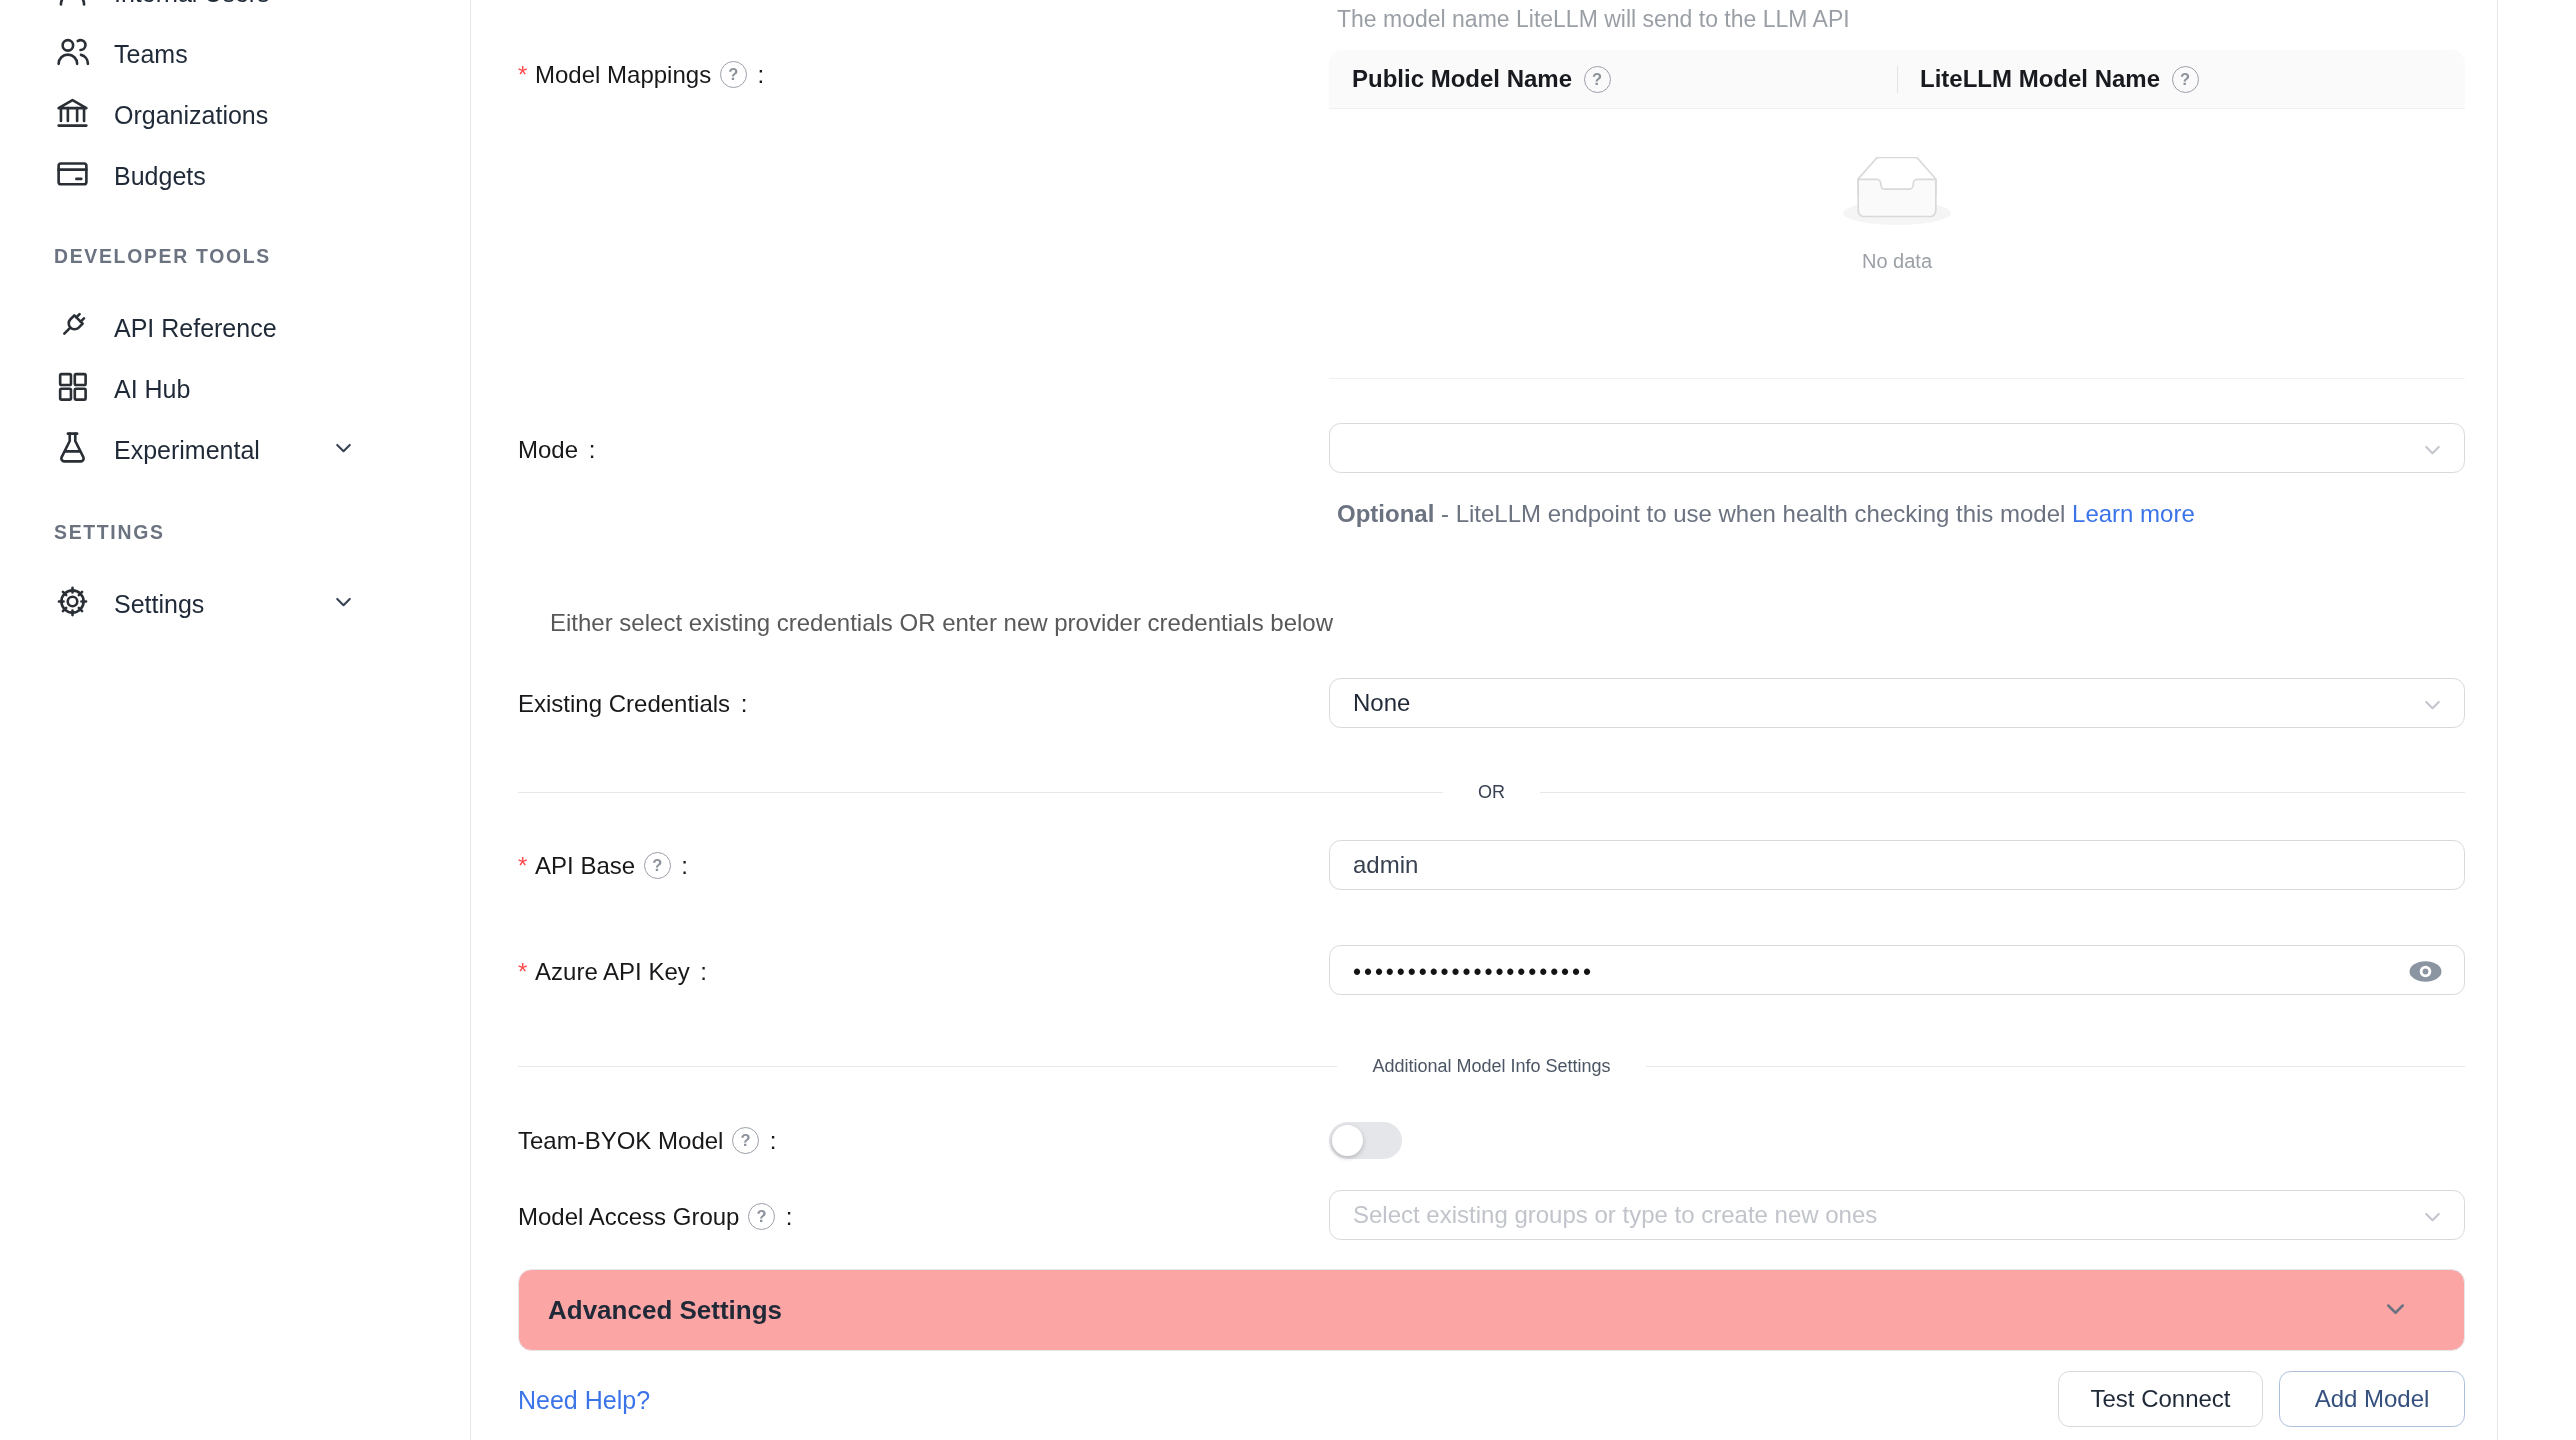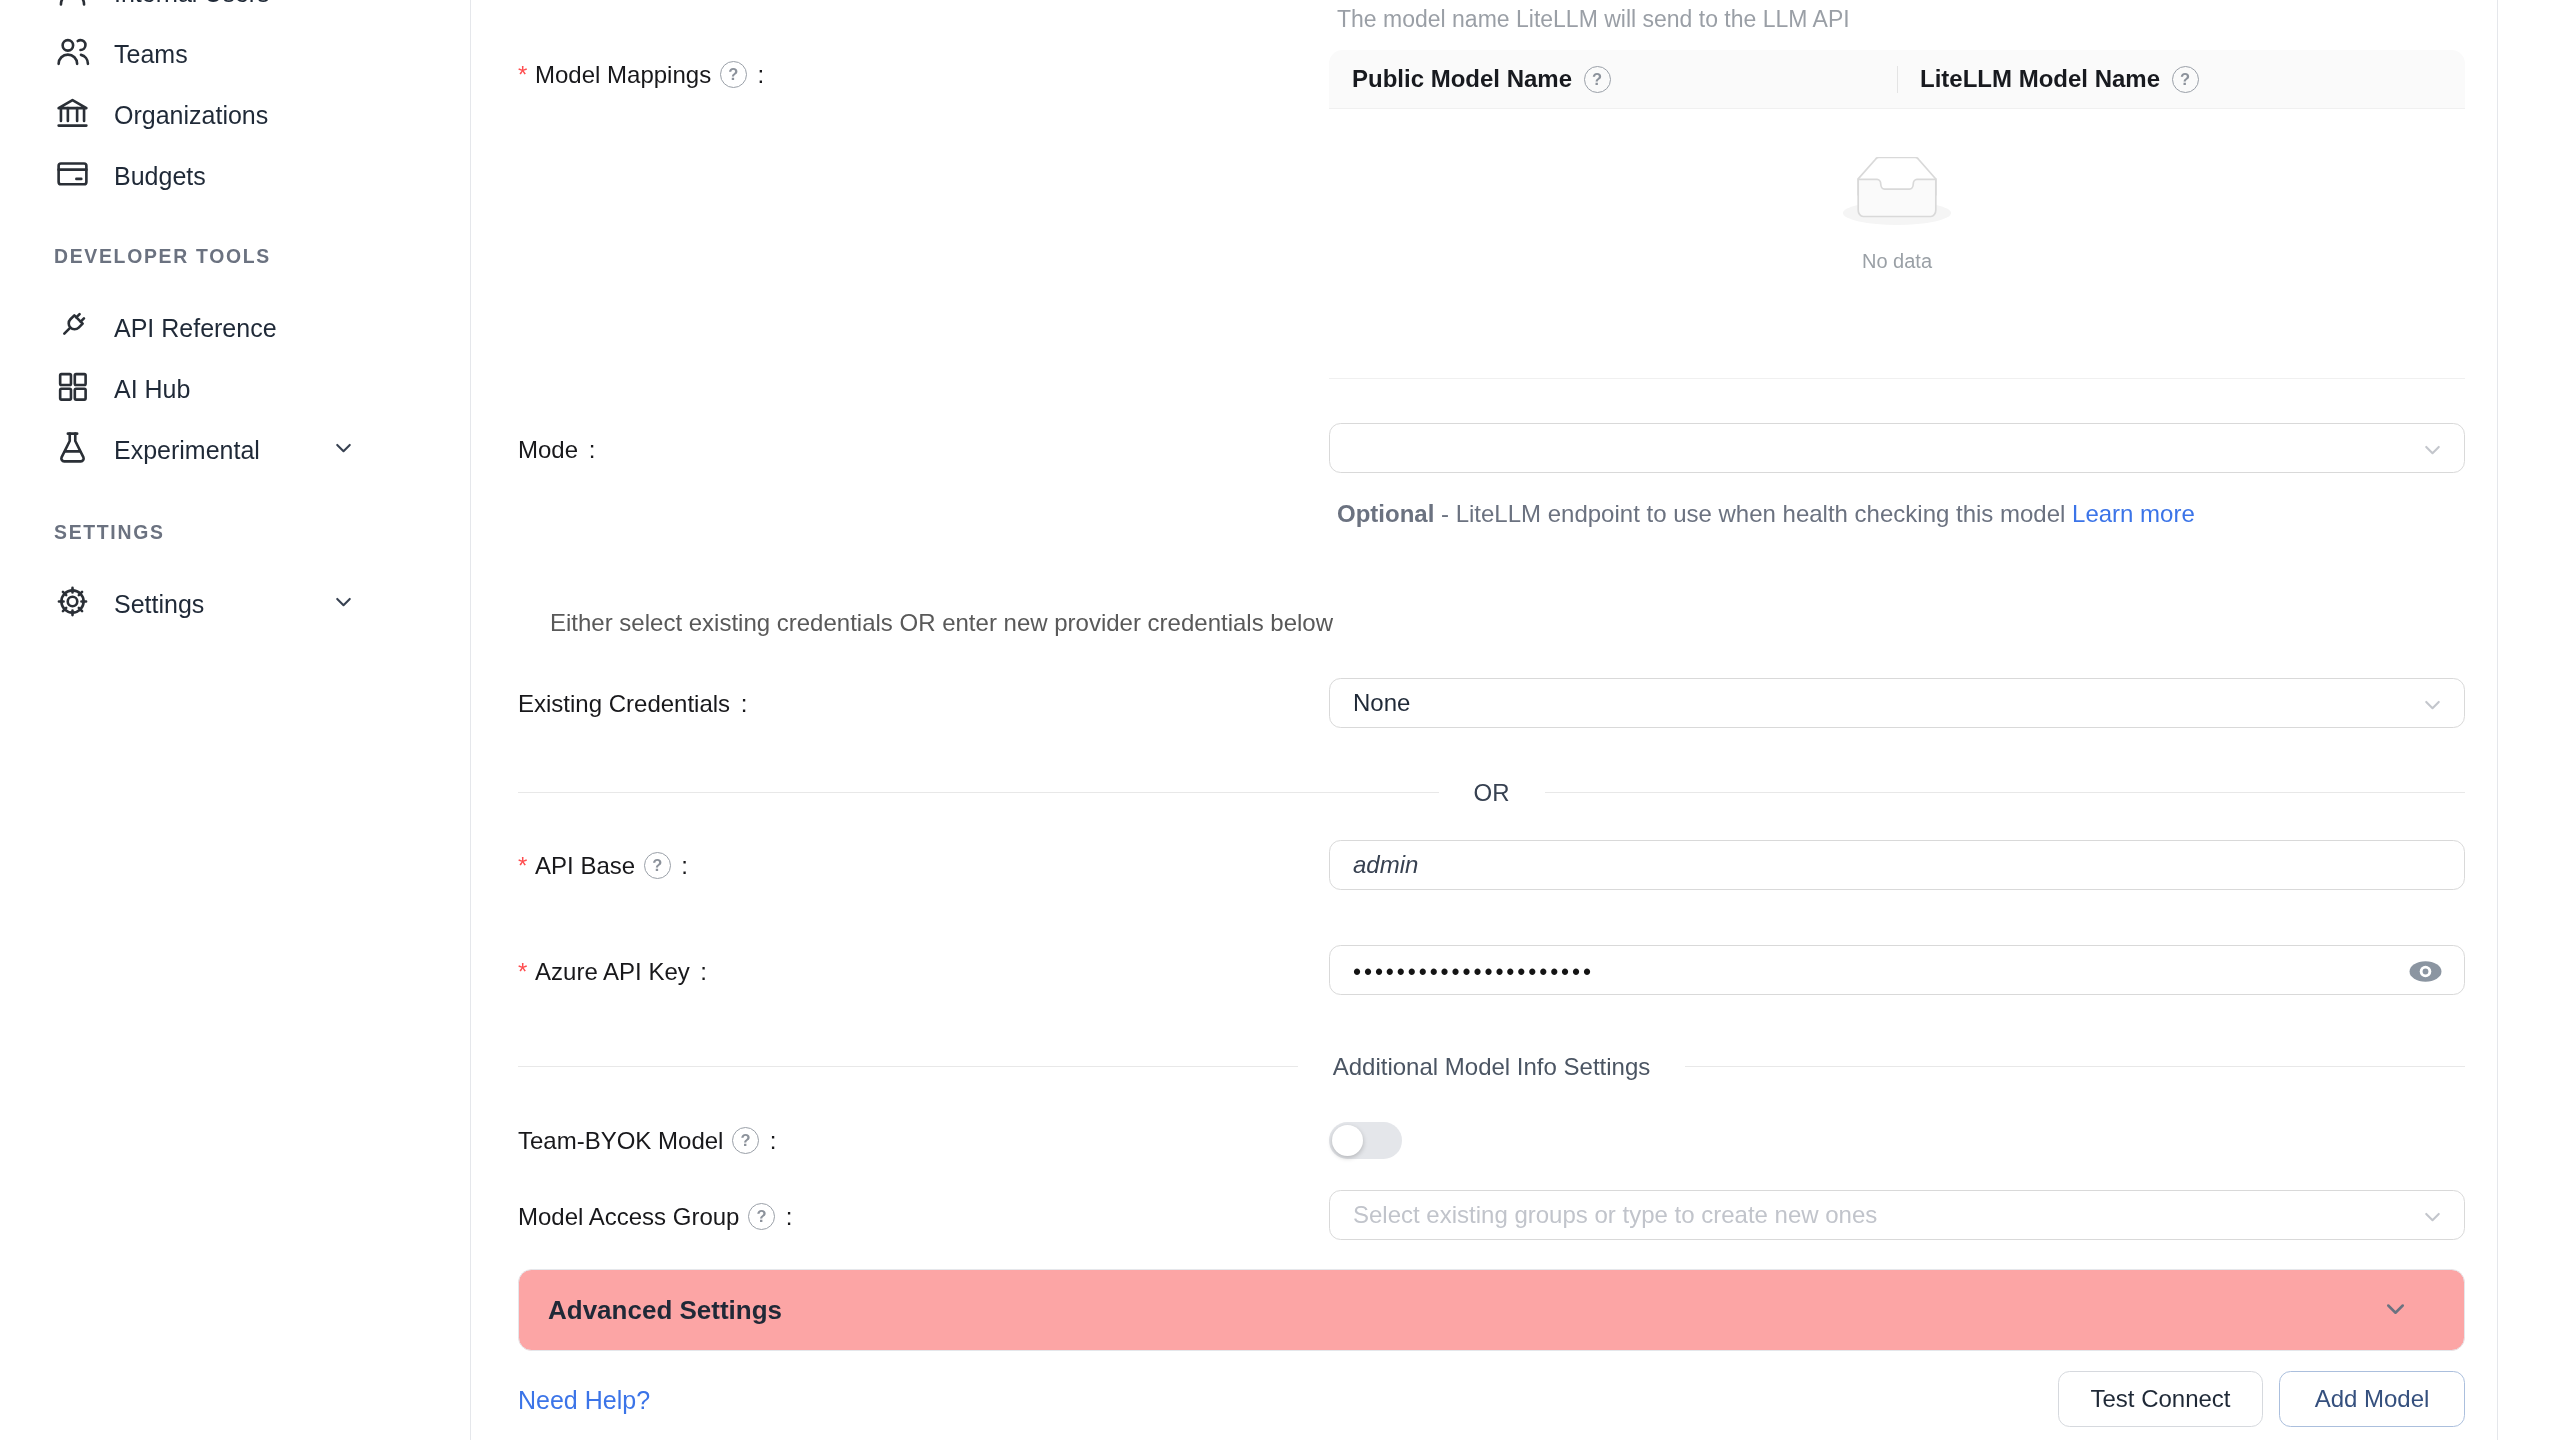--- a/index.html
+++ b/index.html
@@ -69,41 +69,41 @@
   .nodata{font-size:20px;color:#9aa0a6;}
   
   .control{
     position:absolute;left:858px;width:1136px;height:50px;background:#fff;
     border:1px solid #d9d9d9;border-radius:11.6px;
     display:flex;align-items:center;padding:0 23px;box-sizing:border-box;
     font-size:24px;color:#1f2937;
   }
   .control .suffix-chev{position:absolute;right:19.4px;top:12.6px;color:#c3c6cc;}
   .placeholder{color:#c1c4cb;}
-  .value-gray{color:#374151;font-style:italic;}
+  .value-gray{color:#374151;}
   .pwd-dots{font-size:23px;letter-spacing:2.9px;color:#141414;line-height:1;padding-top:5.8px;}
   .eye-btn{
     position:absolute;right:17.4px;top:8.7px;width:43px;height:33px;border:none;background:transparent;
     display:flex;align-items:center;justify-content:center;cursor:pointer;padding:0;
   }
   .mode-helper{
     position:absolute;left:866px;top:495px;width:881px;
     font-size:24px;line-height:38px;color:#6b7280;
   }
   .mode-helper .b{font-weight:700;color:#6b7280;}
   .link{color:#3b74e8;cursor:pointer;}
   .note{
     position:absolute;left:47px;top:609px;font-size:24px;color:#595959;margin-left:32px;
   }
   .divider{
     position:absolute;left:47px;width:1947px;height:33px;
     display:flex;align-items:center;gap:35px;
   }
   .divider .line{flex:1;height:1px;background:#e8e8e8;}
-  .divider .dtext{font-size:24px;color:#374151;white-space:nowrap;}
+  .divider .dtext{font-size:18px;color:#374151;white-space:nowrap;}
   
   .toggle{
     position:absolute;left:858px;top:1122px;width:73px;height:37px;border-radius:18.4px;
     background:#e4e6ea;cursor:pointer;
   }
   .toggle .knob{
     position:absolute;left:2.9px;top:2.9px;width:31px;height:31px;border-radius:50%;
     background:#fff;box-shadow:0 1.9px 4.8px rgba(0,0,0,0.22);
   }
   

